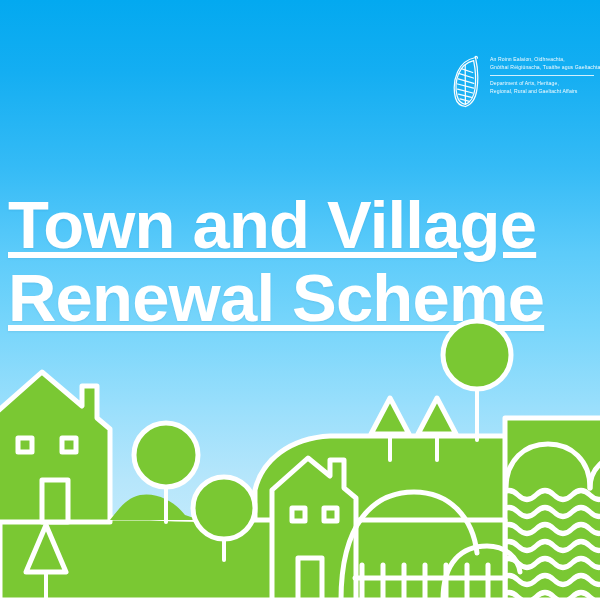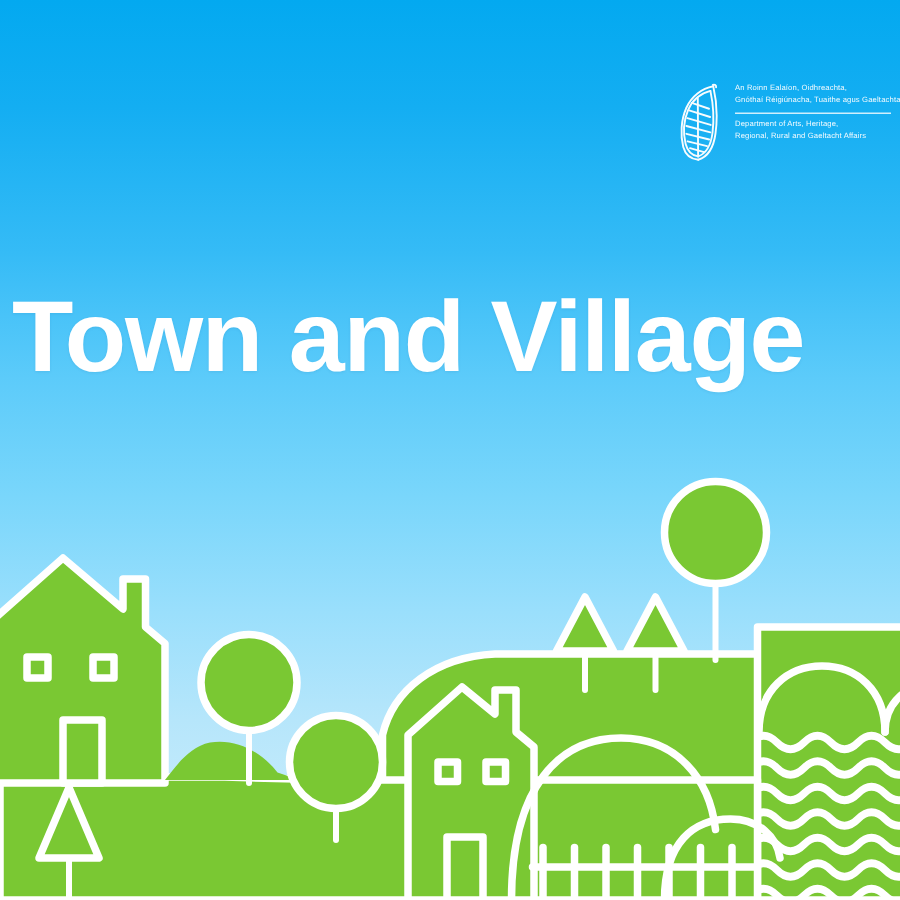--- a/index.html
+++ b/index.html
@@ -49,21 +49,21 @@
   
   .headline{
     position:absolute;left:8px;top:142px;
     color:#ffffff;
     font-size:67px;
     line-height:1.12;
     font-weight:700;
     letter-spacing:-.012em;
     text-shadow:0 1px 2px rgba(0,80,140,.10);
   }
-  .headline .line{display:block;white-space:nowrap;}
+  .headline .line{display:block;white-space:nowrap;text-decoration:underline;}
   .headline .line2{margin-top:-2px;}
 
   
   .scene{
     position:absolute;left:0;bottom:0;width:600px;height:290px;
   }
   .scene svg{display:block;width:600px;height:290px;}
 </style>
 </head>
 <body>
@@ -98,20 +98,21 @@
       <hr class="logo-rule">
       <div class="en">
         <span class="logo-line">Department of Arts, Heritage,</span>
         <span class="logo-line">Regional, Rural and Gaeltacht Affairs</span>
       </div>
     </div>
   </div>
 
   <h1 class="headline">
     <span class="line line1">Town and Village</span>
+    <span class="line line2">Renewal Scheme</span>
   </h1>
 
   <div class="scene">
     <svg viewBox="0 0 600 290" width="600" height="290" aria-hidden="true">
       <defs>
         <clipPath id="waterClip">
           <rect x="505" y="108" width="95" height="182"></rect>
         </clipPath>
         <clipPath id="sceneClip">
           <rect x="0" y="0" width="600" height="290"></rect>

